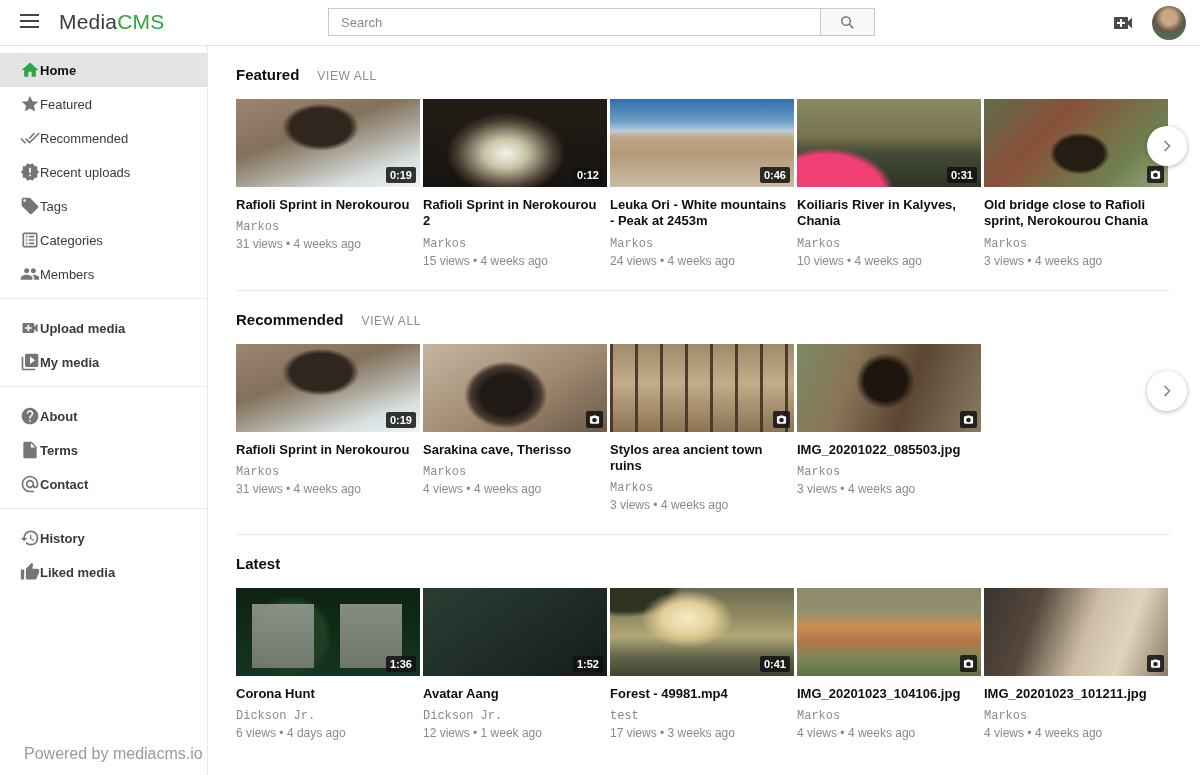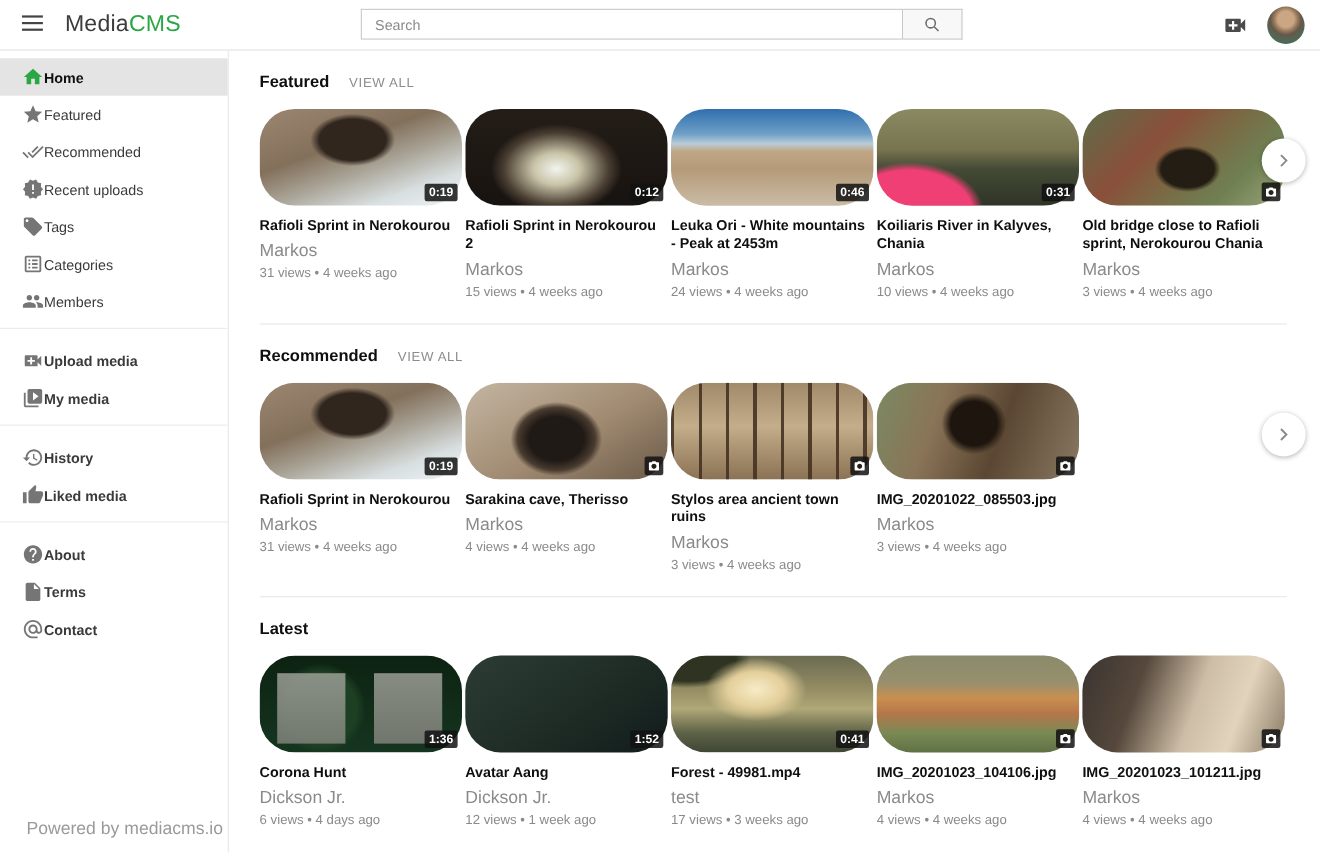--- a/index.html
+++ b/index.html
@@ -42,28 +42,28 @@
 
   
   .main { margin:46px 0 0 208px; padding:0 30px 0 28px; }
   .section { padding:20px 0 22px; }
   .section.bordered { border-bottom:1px solid #e8e8e8; }
   .section-head { display:flex; align-items:baseline; gap:18px; margin-bottom:16px; }
   .section-title { font-size:15px; font-weight:bold; color:#0f0f0f; }
   .view-all { font-size:12px; color:#8d8d8d; letter-spacing:.6px; cursor:pointer; text-decoration:none; }
   .cards-row { position:relative; display:flex; gap:3px; }
   .card { width:184px; flex:0 0 auto; }
-  .thumb { position:relative; width:184px; height:88px; background:#ccc; cursor:pointer;border-radius:32px; }
+  .thumb { position:relative; width:184px; height:88px; background:#ccc; cursor:pointer; }
   .badge { position:absolute; right:4px; bottom:4px; background:rgba(18,18,18,.85); color:#fff;
     font-size:11px; font-weight:bold; padding:1px 4px; border-radius:2px; line-height:14px; }
   .badge.cam { display:flex; align-items:center; justify-content:center; padding:3px; }
   .badge.cam svg { width:11px; height:11px; fill:#fff; }
   .card-title { margin-top:10px; font-size:13px; font-weight:bold; color:#0f0f0f;
     line-height:1.25; cursor:pointer; }
-  .card-author { margin-top:7px; font-size:16px; color:#8a8a8a; cursor:pointer; }
+  .card-author { margin-top:7px; font-size:12px; color:#8a8a8a; cursor:pointer;font-family:Liberation Mono, monospace; }
   .card-meta { margin-top:3px; font-size:12px; color:#8a8a8a; }
   .next-btn { position:absolute; top:27px; right:-17px; width:40px; height:40px; border-radius:50%;
     background:#fff; box-shadow:0 1px 5px rgba(0,0,0,.3); display:flex; align-items:center;
     justify-content:center; cursor:pointer; z-index:5; }
   .next-btn svg { width:20px; height:20px; fill:none; stroke:#888; stroke-width:2; }
 
   
   .t-rafioli-1 { background:
     radial-gradient(ellipse 55px 34px at 46% 32%, #30261e 0 55%, rgba(107,88,70,0) 70%),
     linear-gradient(160deg, #9c8671 0%, #83705b 38%, #a9a396 58%, #d8dfe0 80%, #eef3f4 100%); }
@@ -195,49 +195,49 @@
         <div class="side-item">
     <span class="icn"><svg viewBox="0 0 24 24">
               <path d="M4 6H2v14c0 1.1.9 2 2 2h14v-2H4V6zm16-4H8c-1.1 0-2 .9-2 2v12c0 1.1.9 2 2 2h12c1.1 0 2-.9 2-2V4c0-1.1-.9-2-2-2zm-8 12.5v-9l6 4.5-6 4.5z"></path>
             </svg></span>
     <span class="lbl">My media</span>
   </div>
       </div>
       <div class="side-group">
         <div class="side-item">
     <span class="icn"><svg viewBox="0 0 24 24">
+              <path d="M12 2C6.5 2 2 6.5 2 12s4.5 10 10 10 10-4.5 10-10S17.5 2 12 2zm1 17h-2v-2h2v2zm2.1-7.8l-.9.9c-.7.8-1.2 1.4-1.2 2.9h-2v-.5c0-1.1.5-2.1 1.2-2.8l1.2-1.3c.4-.3.6-.8.6-1.4 0-1.1-.9-2-2-2s-2 .9-2 2H8c0-2.2 1.8-4 4-4s4 1.8 4 4c0 .9-.4 1.7-.9 2.2z"></path>
+            </svg></span>
+    <span class="lbl">About</span>
+  </div>
+        <div class="side-item">
+    <span class="icn"><svg viewBox="0 0 24 24">
+              <path d="M14 2H6c-1.1 0-2 .9-2 2v16c0 1.1.9 2 2 2h12c1.1 0 2-.9 2-2V8l-6-6zm-1 7V3.5L18.5 9H13z"></path>
+            </svg></span>
+    <span class="lbl">Terms</span>
+  </div>
+        <div class="side-item">
+    <span class="icn"><svg viewBox="0 0 24 24">
+              <path d="M12 2C6.5 2 2 6.5 2 12s4.5 10 10 10h5v-2h-5c-4.3 0-8-3.6-8-8s3.7-8 8-8 8 3.6 8 8v1.4c0 .8-.7 1.6-1.5 1.6s-1.5-.8-1.5-1.6V12c0-2.8-2.2-5-5-5s-5 2.2-5 5 2.2 5 5 5c1.4 0 2.6-.6 3.5-1.5.6.9 1.8 1.5 2.9 1.5 1.9 0 3.6-1.6 3.6-3.6V12c0-5.5-4.5-10-10-10zm0 13c-1.7 0-3-1.3-3-3s1.3-3 3-3 3 1.3 3 3-1.3 3-3 3z"></path>
+            </svg></span>
+    <span class="lbl">Contact</span>
+  </div>
+      </div>
+      <div class="side-group">
+        <div class="side-item">
+    <span class="icn"><svg viewBox="0 0 24 24">
               <path d="M13 3c-5 0-9 4-9 9H1l3.9 3.9L8.8 12H6c0-3.9 3.1-7 7-7s7 3.1 7 7-3.1 7-7 7c-1.9 0-3.7-.8-4.9-2.1l-1.4 1.4C8.3 19.9 10.5 21 13 21c5 0 9-4 9-9s-4-9-9-9zm-1 5v5l4.3 2.5.7-1.2-3.5-2.1V8h-1.5z"></path>
             </svg></span>
     <span class="lbl">History</span>
   </div>
         <div class="side-item">
     <span class="icn"><svg viewBox="0 0 24 24">
               <path d="M1 21h4V9H1v12zm22-11c0-1.1-.9-2-2-2h-6.3l.9-4.6v-.3c0-.4-.2-.8-.4-1.1L14.2 1 7.6 7.6C7.2 8 7 8.5 7 9v10c0 1.1.9 2 2 2h9c.8 0 1.5-.5 1.8-1.2l3-7.1c.1-.2.2-.5.2-.7v-2z"></path>
             </svg></span>
     <span class="lbl">Liked media</span>
-  </div>
-      </div>
-      <div class="side-group">
-        <div class="side-item">
-    <span class="icn"><svg viewBox="0 0 24 24">
-              <path d="M12 2C6.5 2 2 6.5 2 12s4.5 10 10 10 10-4.5 10-10S17.5 2 12 2zm1 17h-2v-2h2v2zm2.1-7.8l-.9.9c-.7.8-1.2 1.4-1.2 2.9h-2v-.5c0-1.1.5-2.1 1.2-2.8l1.2-1.3c.4-.3.6-.8.6-1.4 0-1.1-.9-2-2-2s-2 .9-2 2H8c0-2.2 1.8-4 4-4s4 1.8 4 4c0 .9-.4 1.7-.9 2.2z"></path>
-            </svg></span>
-    <span class="lbl">About</span>
-  </div>
-        <div class="side-item">
-    <span class="icn"><svg viewBox="0 0 24 24">
-              <path d="M14 2H6c-1.1 0-2 .9-2 2v16c0 1.1.9 2 2 2h12c1.1 0 2-.9 2-2V8l-6-6zm-1 7V3.5L18.5 9H13z"></path>
-            </svg></span>
-    <span class="lbl">Terms</span>
-  </div>
-        <div class="side-item">
-    <span class="icn"><svg viewBox="0 0 24 24">
-              <path d="M12 2C6.5 2 2 6.5 2 12s4.5 10 10 10h5v-2h-5c-4.3 0-8-3.6-8-8s3.7-8 8-8 8 3.6 8 8v1.4c0 .8-.7 1.6-1.5 1.6s-1.5-.8-1.5-1.6V12c0-2.8-2.2-5-5-5s-5 2.2-5 5 2.2 5 5 5c1.4 0 2.6-.6 3.5-1.5.6.9 1.8 1.5 2.9 1.5 1.9 0 3.6-1.6 3.6-3.6V12c0-5.5-4.5-10-10-10zm0 13c-1.7 0-3-1.3-3-3s1.3-3 3-3 3 1.3 3 3-1.3 3-3 3z"></path>
-            </svg></span>
-    <span class="lbl">Contact</span>
   </div>
       </div>
     </div>
   <div class="side-footer">Powered by mediacms.io</div>
 </nav>
 
 <main class="main" id="main">
     <section class="section bordered">
     <div class="section-head">
       <h2 class="section-title">Featured</h2>

